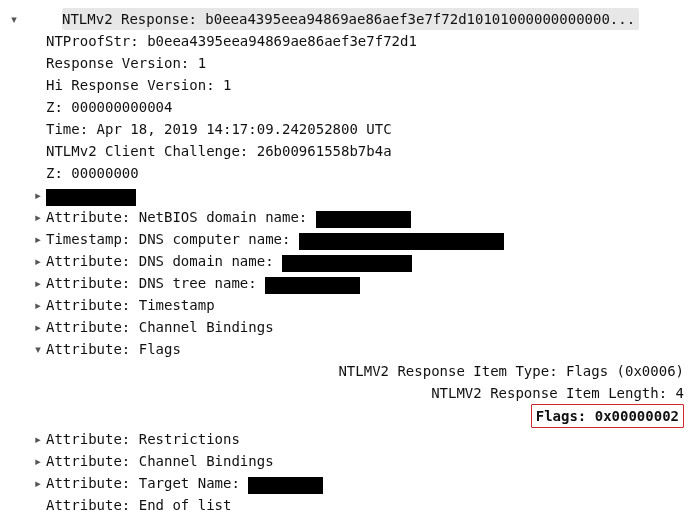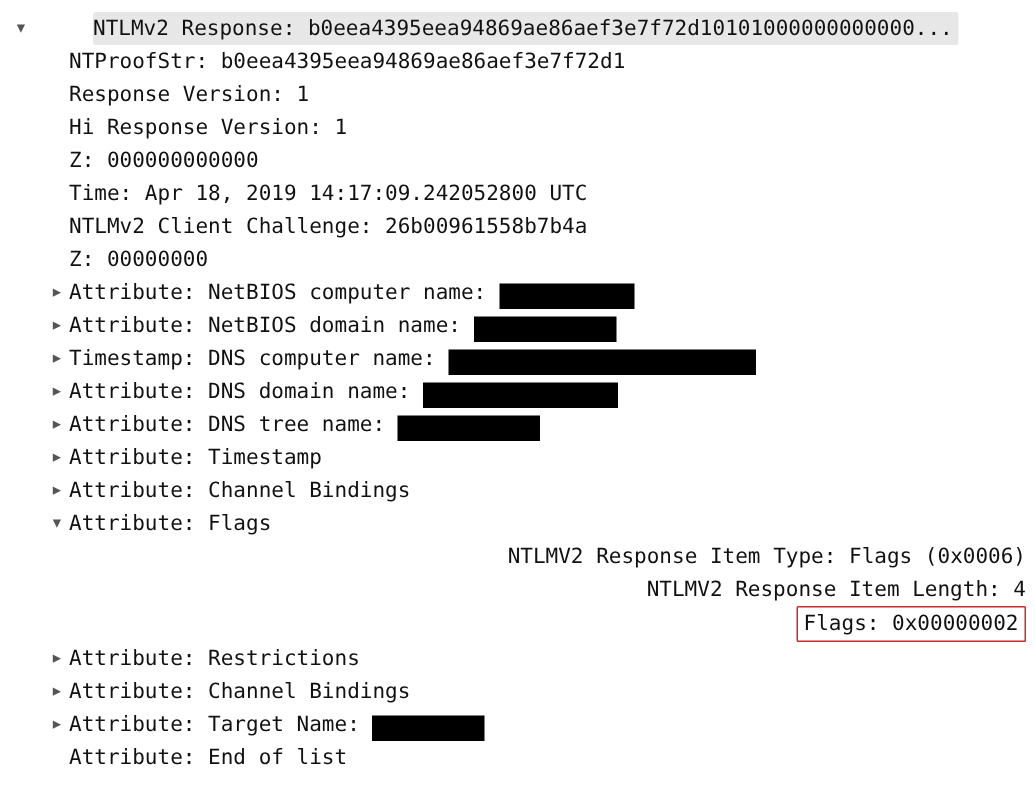--- a/index.html
+++ b/index.html
@@ -42,20 +42,21 @@
   .redact {
     display: inline-block;
     background: #000;
     height: 17px;
     vertical-align: -3px;
   }
   .boxed {
     border: 1px solid #cc2b2b;
     padding: 0 4px;
     border-radius: 1px;
+    font-weight: bold;
   }
 </style>
 </head>
 <body>
 
 <div class="tree">
 
   <div class="row indent0">
     <span class="caret">▾</span>
     <span class="label-text selected">NTLMv2 Response: b0eea4395eea94869ae86aef3e7f72d10101000000000000...</span>
@@ -68,38 +69,37 @@
   <div class="row indent1">
     <span class="caret blank">•</span>
     <span class="label-text">Response Version: 1</span>
   </div>
   <div class="row indent1">
     <span class="caret blank">•</span>
     <span class="label-text">Hi Response Version: 1</span>
   </div>
   <div class="row indent1">
     <span class="caret blank">•</span>
-    <span class="label-text">Z: 000000000000</span>
+    <span class="label-text">Z: 000000000004</span>
   </div>
   <div class="row indent1">
     <span class="caret blank">•</span>
     <span class="label-text">Time: Apr 18, 2019 14:17:09.242052800 UTC</span>
   </div>
   <div class="row indent1">
     <span class="caret blank">•</span>
     <span class="label-text">NTLMv2 Client Challenge: 26b00961558b7b4a</span>
   </div>
   <div class="row indent1">
     <span class="caret blank">•</span>
     <span class="label-text">Z: 00000000</span>
   </div>
 
   <div class="row indent1">
     <span class="caret">▸</span>
-    <span class="label-text">Attribute: NetBIOS computer name: </span>
     <span class="redact" style="width: 90px;"></span>
   </div>
   <div class="row indent1">
     <span class="caret">▸</span>
     <span class="label-text">Attribute: NetBIOS domain name: </span>
     <span class="redact" style="width: 95px;"></span>
   </div>
   <div class="row indent1">
     <span class="caret">▸</span>
     <span class="label-text">Timestamp: DNS computer name: </span>

